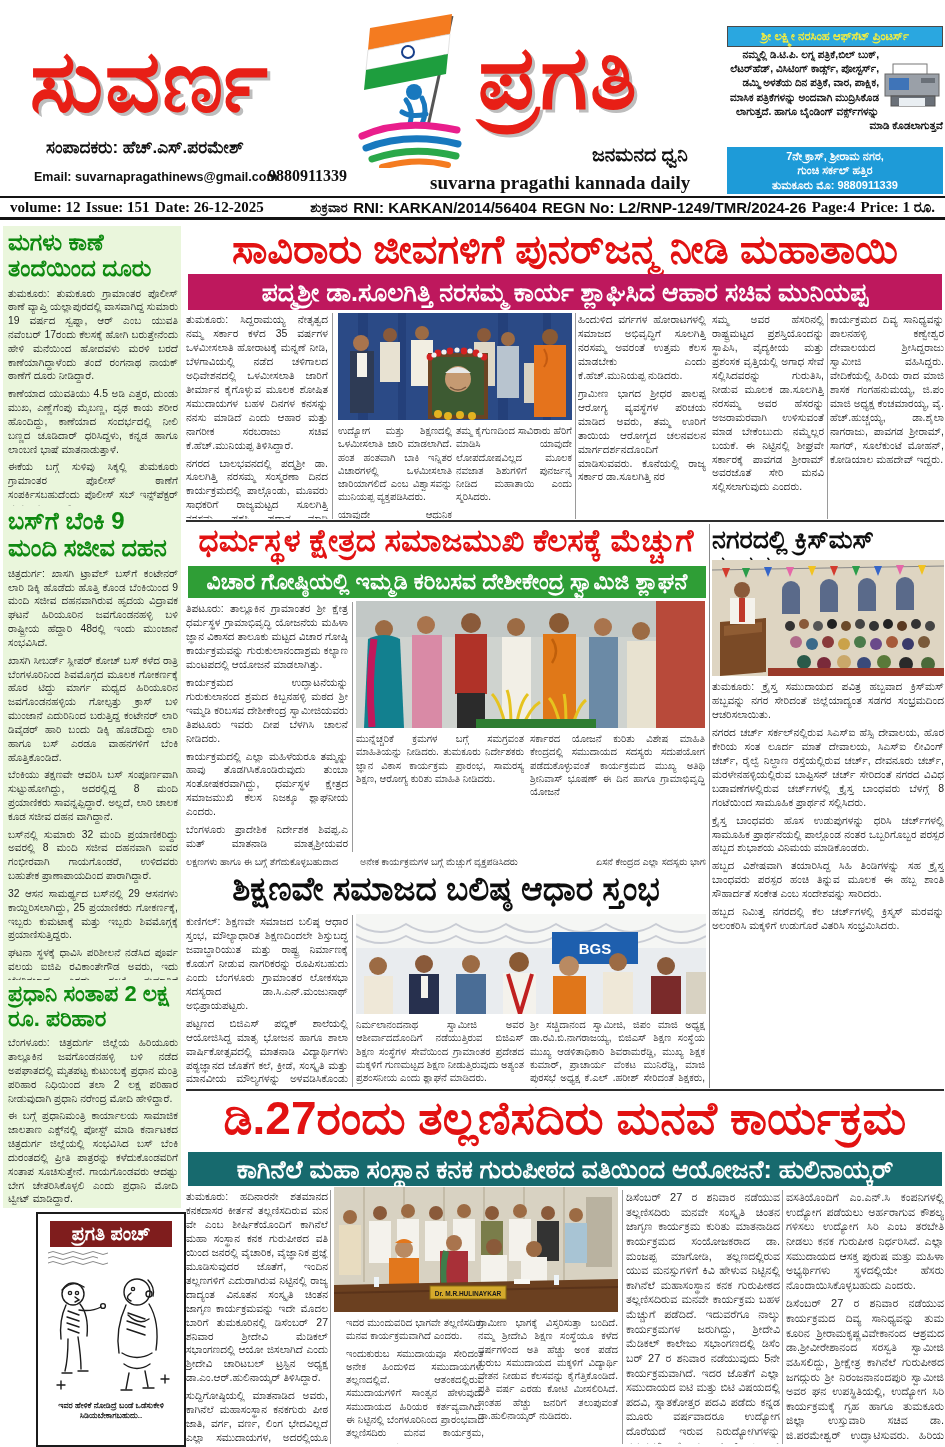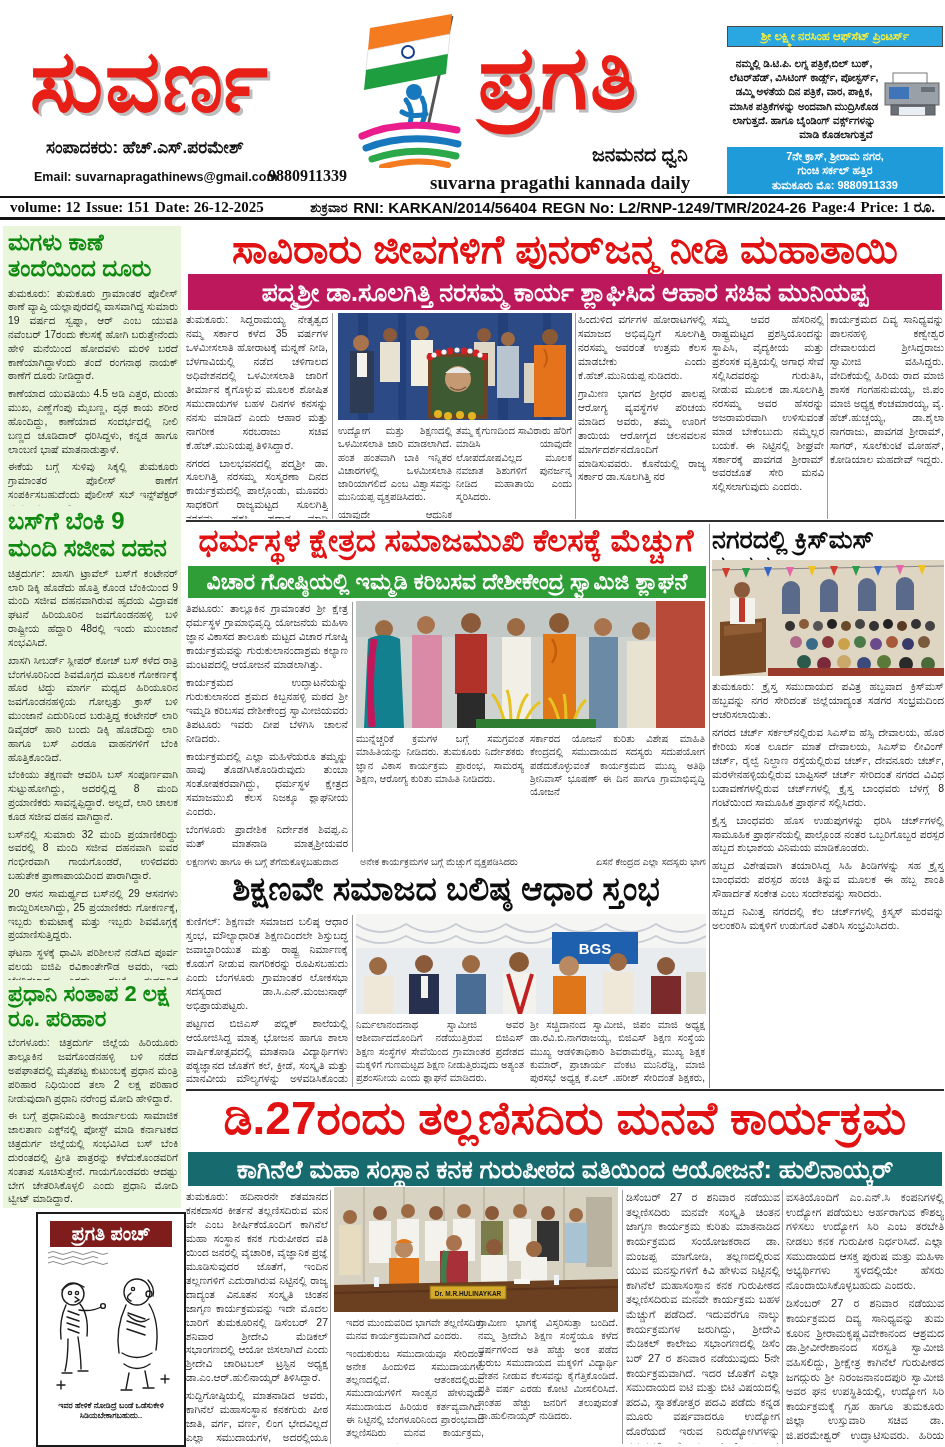--- a/index.html
+++ b/index.html
@@ -11,21 +11,21 @@
              text-shadow:3px 3px 0 #bdbdbd;letter-spacing:2px;line-height:1;}
   .editor-line{position:absolute;font-weight:bold;font-size:17px;color:#111;}
   .email-line{position:absolute;font-weight:bold;font-size:12.5px;color:#111;}
   .phone-line{position:absolute;font-weight:bold;font-size:16px;color:#111;font-family:"Liberation Serif",serif;}
   .tagline{position:absolute;font-weight:bold;font-size:19px;color:#111;}
   .english-name{position:absolute;font-weight:bold;font-size:19px;color:#111;font-family:"Liberation Serif",serif;}
   
   .ad-box{position:absolute;left:727px;top:26px;width:216px;height:168px;background:#fff;}
   .ad-title{background:#2aa7e0;color:#f8ef3c;font-weight:bold;font-size:11.5px;text-align:center;
             padding:3px 1px;border:1px solid #4a4a4a;}
-  .ad-body{font-size:10.3px;font-weight:bold;color:#111;line-height:1.38;padding:10px 0 0 2px;text-align:center;}
+  .ad-body{font-size:10.3px;font-weight:bold;color:#111;line-height:1.38;padding:1px 0 0 2px;text-align:right;}
   .ad-printer{float:right;margin:14px 0 0 2px;}
   .ad-address{position:absolute;left:0;bottom:0;width:100%;background:#1e9bd8;color:#fff;
               text-align:center;font-weight:bold;font-size:11px;line-height:1.3;padding:2px 0;}
   
   .info-bar{position:absolute;left:0;top:196px;width:945px;height:24px;border-top:2px solid #141414;
             border-bottom:3px solid #141414;display:flex;align-items:center;justify-content:space-between;
             padding:0 10px;box-sizing:border-box;font-family:"Liberation Serif",serif;
             font-weight:bold;font-size:15px;color:#0d0d0d;white-space:nowrap;}
   
   .left-col-bg{position:absolute;left:3px;top:226px;width:178px;height:982px;background:#eaf6dc;}
@@ -120,21 +120,21 @@
         <p class="para">ಈಕೆಯ ಬಗ್ಗೆ ಸುಳಿವು ಸಿಕ್ಕಲ್ಲಿ ತುಮಕೂರು ಗ್ರಾಮಾಂತರ ಪೊಲೀಸ್ ಠಾಣೆಗೆ ಸಂಪರ್ಕಿಸಬಹುದೆಂದು ಪೊಲೀಸ್ ಸಬ್ ಇನ್ಸ್‌ಪೆಕ್ಟರ್ ಮನವಿ ಮಾಡಿದ್ದಾರೆ.</p>
       </div>
   </div>
   <div class="lc-item" style="top:508px;height:472px;">
     <div class="lc-head" style="font-size:24px;">ಬಸ್‌ಗೆ ಬೆಂಕಿ 9 ಮಂದಿ ಸಜೀವ ದಹನ</div>
     <div class="col" style="position:static;font-size:10.4px;">
         <p class="para">ಚಿತ್ರದುರ್ಗ: ಖಾಸಗಿ ಟ್ರಾವೆಲ್ ಬಸ್‌ಗೆ ಕಂಟೇನರ್ ಲಾರಿ ಡಿಕ್ಕಿ ಹೊಡೆದು ಹೊತ್ತಿ ಕೊಂಡ ಬೆಂಕಿಯಿಂದ 9 ಮಂದಿ ಸಜೀವ ದಹನವಾಗಿರುವ ಹೃದಯ ವಿದ್ರಾವಕ ಘಟನೆ ಹಿರಿಯೂರಿನ ಜವಗೊಂಡನಹಳ್ಳಿ ಬಳಿ ರಾಷ್ಟ್ರೀಯ ಹೆದ್ದಾರಿ 48ರಲ್ಲಿ ಇಂದು ಮುಂಜಾನೆ ಸಂಭವಿಸಿದೆ.</p>
         <p class="para">ಖಾಸಗಿ ಸೀಬರ್ಡ್ ಸ್ಲೀಪರ್ ಕೋಚ್ ಬಸ್ ಕಳೆದ ರಾತ್ರಿ ಬೆಂಗಳೂರಿನಿಂದ ಶಿವಮೊಗ್ಗದ ಮೂಲಕ ಗೋಕರ್ಣಕ್ಕೆ ಹೊರ ಟಿದ್ದು ಮಾರ್ಗ ಮಧ್ಯದ ಹಿರಿಯೂರಿನ ಜವಗೊಂಡನಹಳ್ಳಿಯ ಗೋಲ್ಫತ್ತು ಕ್ರಾಸ್ ಬಳಿ ಮುಂಜಾನೆ ಎದುರಿನಿಂದ ಬರುತ್ತಿದ್ದ ಕಂಟೇನರ್ ಲಾರಿ ಡಿವೈಡರ್ ಹಾರಿ ಬಂದು ಡಿಕ್ಕಿ ಹೊಡೆದಿದ್ದು ಲಾರಿ ಹಾಗೂ ಬಸ್ ಎರಡೂ ವಾಹನಗಳಿಗೆ ಬೆಂಕಿ ಹೊತ್ತಿಕೊಂಡಿದೆ.</p>
         <p class="para">ಬೆಂಕಿಯು ತಕ್ಷಣವೇ ಆವರಿಸಿ ಬಸ್ ಸಂಪೂರ್ಣವಾಗಿ ಸುಟ್ಟುಹೋಗಿದ್ದು, ಅದರಲ್ಲಿದ್ದ 8 ಮಂದಿ ಪ್ರಯಾಣಿಕರು ಸಾವನ್ನಪ್ಪಿದ್ದಾರೆ. ಅಲ್ಲದೆ, ಲಾರಿ ಚಾಲಕ ಕೂಡ ಸಜೀವ ದಹನ ವಾಗಿದ್ದಾನೆ.</p>
         <p class="para">ಬಸ್‌ನಲ್ಲಿ ಸುಮಾರು 32 ಮಂದಿ ಪ್ರಯಾಣಿಕರಿದ್ದು ಅವರಲ್ಲಿ 8 ಮಂದಿ ಸಜೀವ ದಹನವಾಗಿ ಐವರ ಗಂಭೀರವಾಗಿ ಗಾಯಗೊಂಡರೆ, ಉಳಿದವರು ಬಹುತೇಕ ಪ್ರಾಣಾಪಾಯದಿಂದ ಪಾರಾಗಿದ್ದಾರೆ.</p>
-        <p class="para">20 ಆಸನ ಸಾಮರ್ಥ್ಯದ ಬಸ್‌ನಲ್ಲಿ 29 ಆಸನಗಳು ಕಾಯ್ದಿರಿಸಲಾಗಿದ್ದು, 25 ಪ್ರಯಾಣಿಕರು ಗೋಕರ್ಣಕ್ಕೆ, ಇಬ್ಬರು ಕುಮಟಾಕ್ಕೆ ಮತ್ತು ಇಬ್ಬರು ಶಿವಮೊಗ್ಗಕ್ಕೆ ಪ್ರಯಾಣಿಸುತ್ತಿದ್ದರು.</p>
+        <p class="para">32 ಆಸನ ಸಾಮರ್ಥ್ಯದ ಬಸ್‌ನಲ್ಲಿ 29 ಆಸನಗಳು ಕಾಯ್ದಿರಿಸಲಾಗಿದ್ದು, 25 ಪ್ರಯಾಣಿಕರು ಗೋಕರ್ಣಕ್ಕೆ, ಇಬ್ಬರು ಕುಮಟಾಕ್ಕೆ ಮತ್ತು ಇಬ್ಬರು ಶಿವಮೊಗ್ಗಕ್ಕೆ ಪ್ರಯಾಣಿಸುತ್ತಿದ್ದರು.</p>
         <p class="para">ಘಟನಾ ಸ್ಥಳಕ್ಕೆ ಧಾವಿಸಿ ಪರಿಶೀಲನೆ ನಡೆಸಿದ ಪೂರ್ವ ವಲಯ ಐಜಿಪಿ ರವಿಕಾಂತೇಗೌಡ ಅವರು, ಇದು ಬೆಳಗಿನಜಾವ ಎರಡು ಗಂಟೆ ಸುಮಾರಿಗೆ ಬೆಂಗಳೂರಿನಿಂದ ಗೋಕರ್ಣಕ್ಕೆ ಹೋಗುತ್ತಿದ್ದ ಖಾಸಗಿ ಸ್ಲೀಪರ್ ಬಸ್‌ಗೆ ಎದು ರುಗಡೆಯಿಂದ ಬಂದ ಕಂಟೇನರ್ ಲಾರಿ ಅಪ್ಪಳಿಸಿದೆ ಎಂದರು.</p>
       </div>
   </div>
   <div class="lc-item" style="top:982px;height:224px;">
     <div class="lc-head" style="font-size:22px;">ಪ್ರಧಾನಿ ಸಂತಾಪ 2 ಲಕ್ಷ ರೂ. ಪರಿಹಾರ</div>
     <div class="col" style="position:static;font-size:10.4px;">
         <p class="para">ಬೆಂಗಳೂರು: ಚಿತ್ರದುರ್ಗ ಜಿಲ್ಲೆಯ ಹಿರಿಯೂರು ತಾಲ್ಲೂಕಿನ ಜವಗೊಂಡನಹಳ್ಳಿ ಬಳಿ ನಡೆದ ಅಪಘಾತದಲ್ಲಿ ಮೃತಪಟ್ಟ ಕುಟುಂಬಕ್ಕೆ ಪ್ರಧಾನ ಮಂತ್ರಿ ಪರಿಹಾರ ನಿಧಿಯಿಂದ ತಲಾ 2 ಲಕ್ಷ ಪರಿಹಾರ ನೀಡುವುದಾಗಿ ಪ್ರಧಾನಿ ನರೇಂದ್ರ ಮೋದಿ ಹೇಳಿದ್ದಾರೆ.</p>
         <p class="para">ಈ ಬಗ್ಗೆ ಪ್ರಧಾನಿಮಂತ್ರಿ ಕಾರ್ಯಾಲಯ ಸಾಮಾಜಿಕ ಜಾಲತಾಣ ಎಕ್ಸ್‌ನಲ್ಲಿ ಪೋಸ್ಟ್ ಮಾಡಿ ಕರ್ನಾಟಕದ ಚಿತ್ರದುರ್ಗ ಜಿಲ್ಲೆಯಲ್ಲಿ ಸಂಭವಿಸಿದ ಬಸ್ ಬೆಂಕಿ ದುರಂತದಲ್ಲಿ ಪ್ರೀತಿ ಪಾತ್ರರನ್ನು ಕಳೆದುಕೊಂಡವರಿಗೆ ಸಂತಾಪ ಸೂಚಿಸುತ್ತೇನೆ. ಗಾಯಗೊಂಡವರು ಆದಷ್ಟು ಬೇಗ ಚೇತರಿಸಿಕೊಳ್ಳಲಿ ಎಂದು ಪ್ರಧಾನಿ ಮೋದಿ ಟ್ವೀಟ್ ಮಾಡಿದ್ದಾರೆ.</p>
       </div>
   </div>

